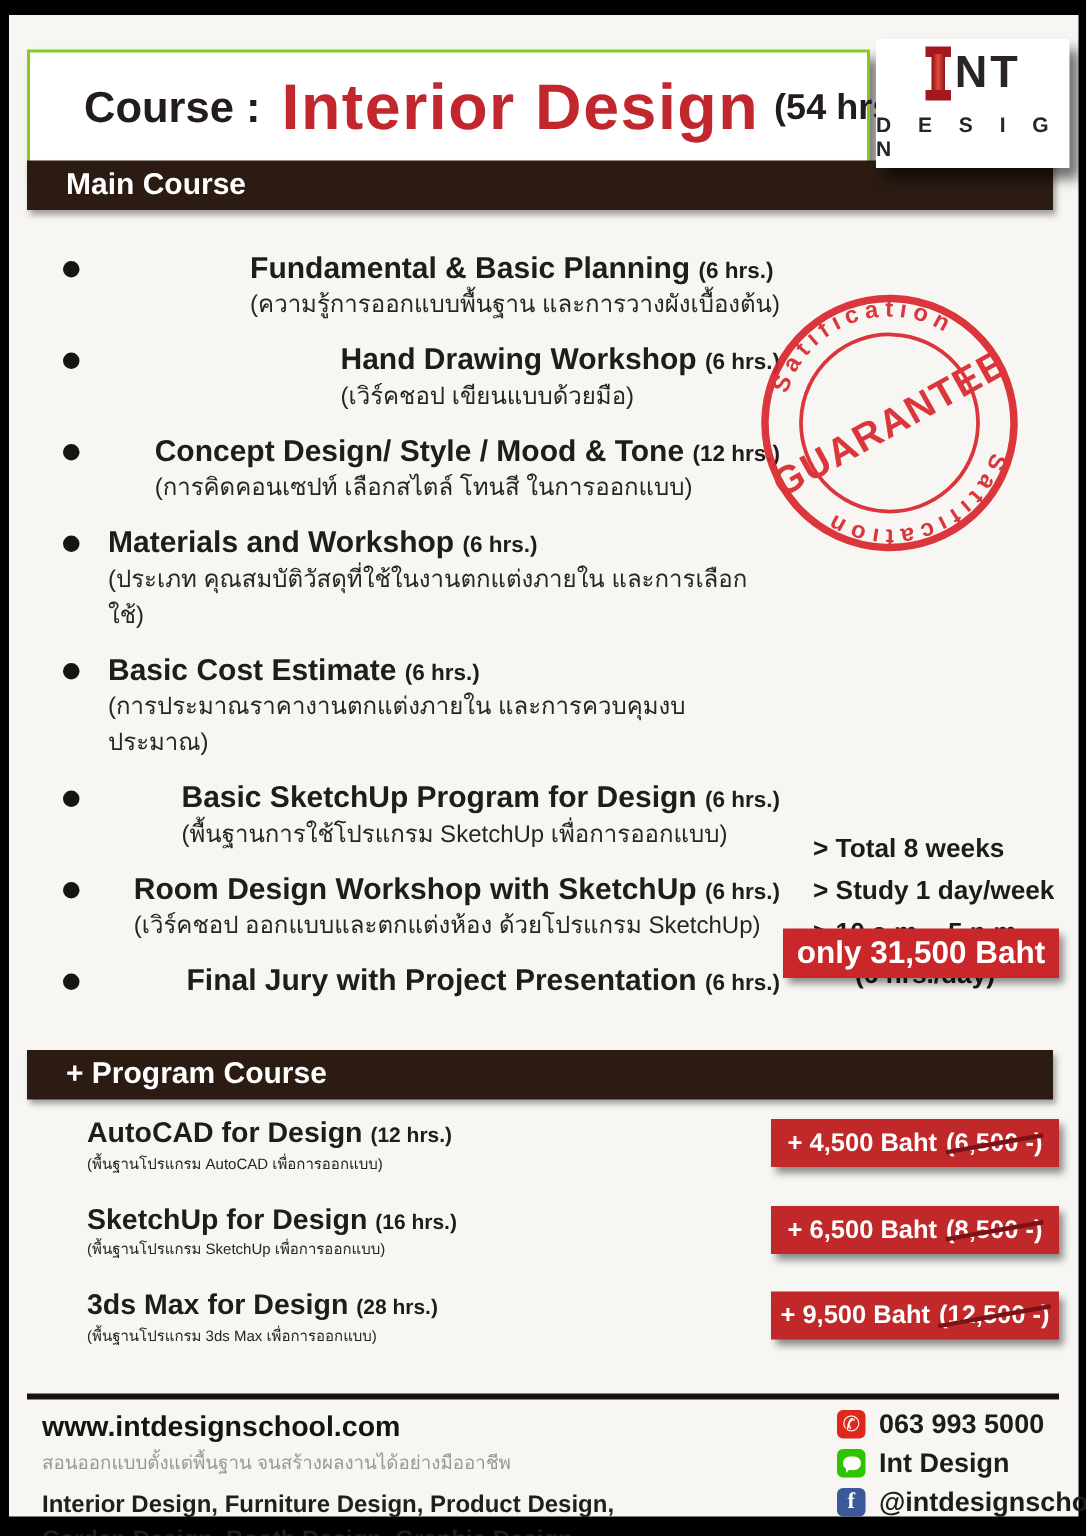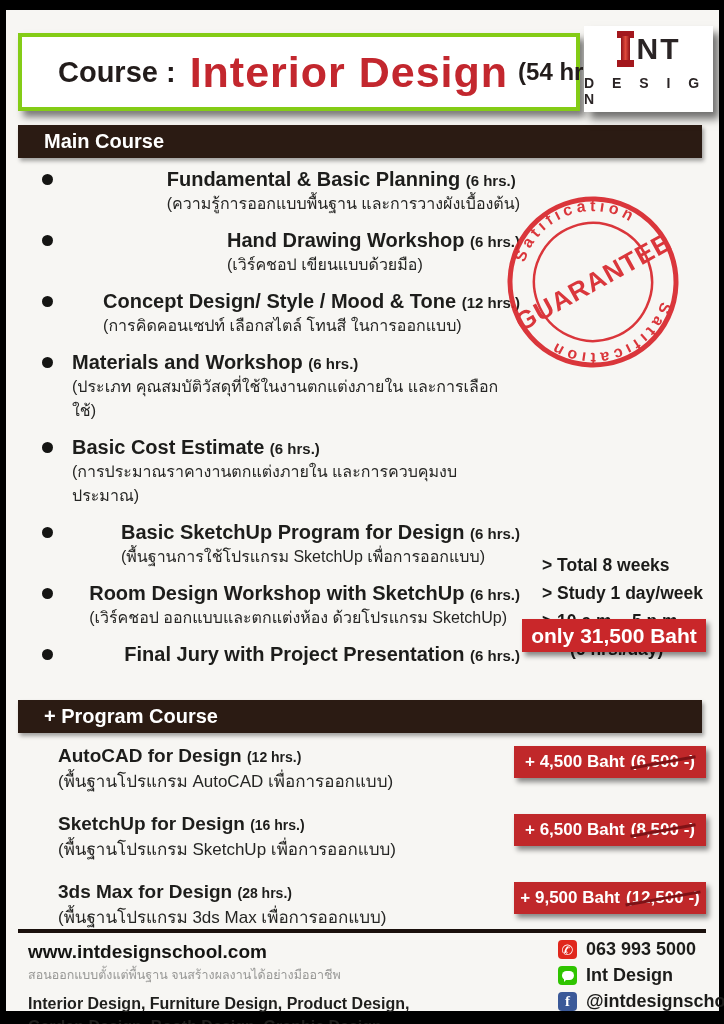--- a/index.html
+++ b/index.html
@@ -2,41 +2,41 @@
 <html><head>
 <meta charset="utf-8">
 <style>
   * { margin:0; padding:0; box-sizing:border-box; }
   body { width:724px; height:1024px; font-family:"Liberation Sans","DejaVu Sans",sans-serif; background:#000; }
   .canvas { position:relative; width:724px; height:1024px; background:#000; overflow:hidden; }
   .page { position:absolute; left:6px; top:10px; width:713px; height:1001px; background:#f7f6f3; }
 
   
   .title-box { position:absolute; left:12px; top:23px; width:562px; height:78px; background:#fff;
-    border:4px solid #84cc16; box-shadow:5px 6px 7px rgba(0,0,0,.5);
+    border:2px solid #84cc16; box-shadow:5px 6px 7px rgba(0,0,0,.5);
     display:flex; align-items:center; padding-left:36px; white-space:nowrap; }
   .title-course { font-size:29px; font-weight:bold; color:#221c1b; }
   .title-main { font-size:43px; font-weight:bold; color:#c3272e; margin-left:14px; letter-spacing:1px; }
   .title-hrs { font-size:24px; font-weight:bold; color:#221c1b; margin-left:10px; }
 
   .logo-card { position:absolute; left:578px; top:16px; width:129px; height:86px; background:#fff;
     box-shadow:6px 7px 8px rgba(0,0,0,.55); z-index:5; display:flex; flex-direction:column;
     align-items:center; justify-content:center; }
   .logo-row { display:flex; align-items:center; gap:3px; }
   .ibeam { width:17px; height:36px; position:relative; }
   .ibeam::before, .ibeam::after { content:""; position:absolute; left:0; width:17px; height:7px; background:#a3171d; }
   .ibeam::before { top:0; } .ibeam::after { bottom:0; }
   .ibeam .web { position:absolute; left:4px; top:5px; width:9px; height:26px; background:linear-gradient(90deg,#8f1217,#e04a3c,#8f1217); }
   .logo-nt { font-size:30px; font-weight:bold; color:#2a2425; letter-spacing:2px; }
   .logo-design { font-size:14px; font-weight:bold; color:#2a2425; letter-spacing:7px; margin-top:8px; }
 
   .section-bar { position:absolute; left:12px; width:684px; height:33px; background:#2b1b13;
     color:#fff; font-size:20px; font-weight:bold; display:flex; align-items:center; padding-left:26px;
     box-shadow:2px 3px 4px rgba(0,0,0,.35); }
-  .bar-main { top:115px; }
+  .bar-main { top:97px; }
   .bar-program { top:690px; }
 
   
   .mc-list { position:absolute; left:36px; top:156px; width:478px; list-style:none; }
   .mc-item { display:flex; gap:19px; margin-bottom:11px;justify-content:space-between; }
   .bullet { flex:none; width:11px; height:11px; border-radius:50%; background:#151513; margin-top:8px; }
   .mc-title { font-size:20px; font-weight:bold; color:#1d1d1b; line-height:1.3; }
   .mc-title .hrs { font-size:15px; }
   .mc-sub { font-size:16px; color:#262624; line-height:1.5; }
 
@@ -48,21 +48,21 @@
   .schedule-sub { padding-left:28px; }
   .price-badge { position:absolute; left:516px; top:609px; width:184px; height:33px; background:#c9272a;
     color:#fff; font-size:21px; font-weight:bold; display:flex; align-items:center; justify-content:center;
     box-shadow:3px 4px 5px rgba(0,0,0,.45); }
 
   
   .prog-list { position:absolute; left:52px; top:733px; width:648px; }
   .prog-row { display:flex; justify-content:space-between; align-items:flex-start; margin-bottom:17px; }
   .prog-title { font-size:19px; font-weight:bold; color:#1d1d1b; line-height:1.35; }
   .prog-title .hrs { font-size:14px; }
-  .prog-sub { font-size:17px; color:#262624; line-height:1.5; }
+  .prog-sub { font-size:10px; color:#262624; line-height:1.5; }
   .prog-badge { flex:none; width:192px; height:32px; background:#c0282a; color:#fff; font-size:17px;
     font-weight:bold; display:flex; align-items:center; justify-content:center; gap:6px;
     box-shadow:3px 4px 5px rgba(0,0,0,.45); margin-top:3px; white-space:nowrap; }
   .struck { position:relative; }
   .struck::after { content:""; position:absolute; left:-1px; right:-1px; top:46%; height:3px;
     background:#7d1216; transform:rotate(-10deg); }
 
   
   .footer-divider { position:absolute; left:12px; top:919px; width:688px; height:4px; background:#1a100c; }
   .footer-left { position:absolute; left:22px; top:931px; }

